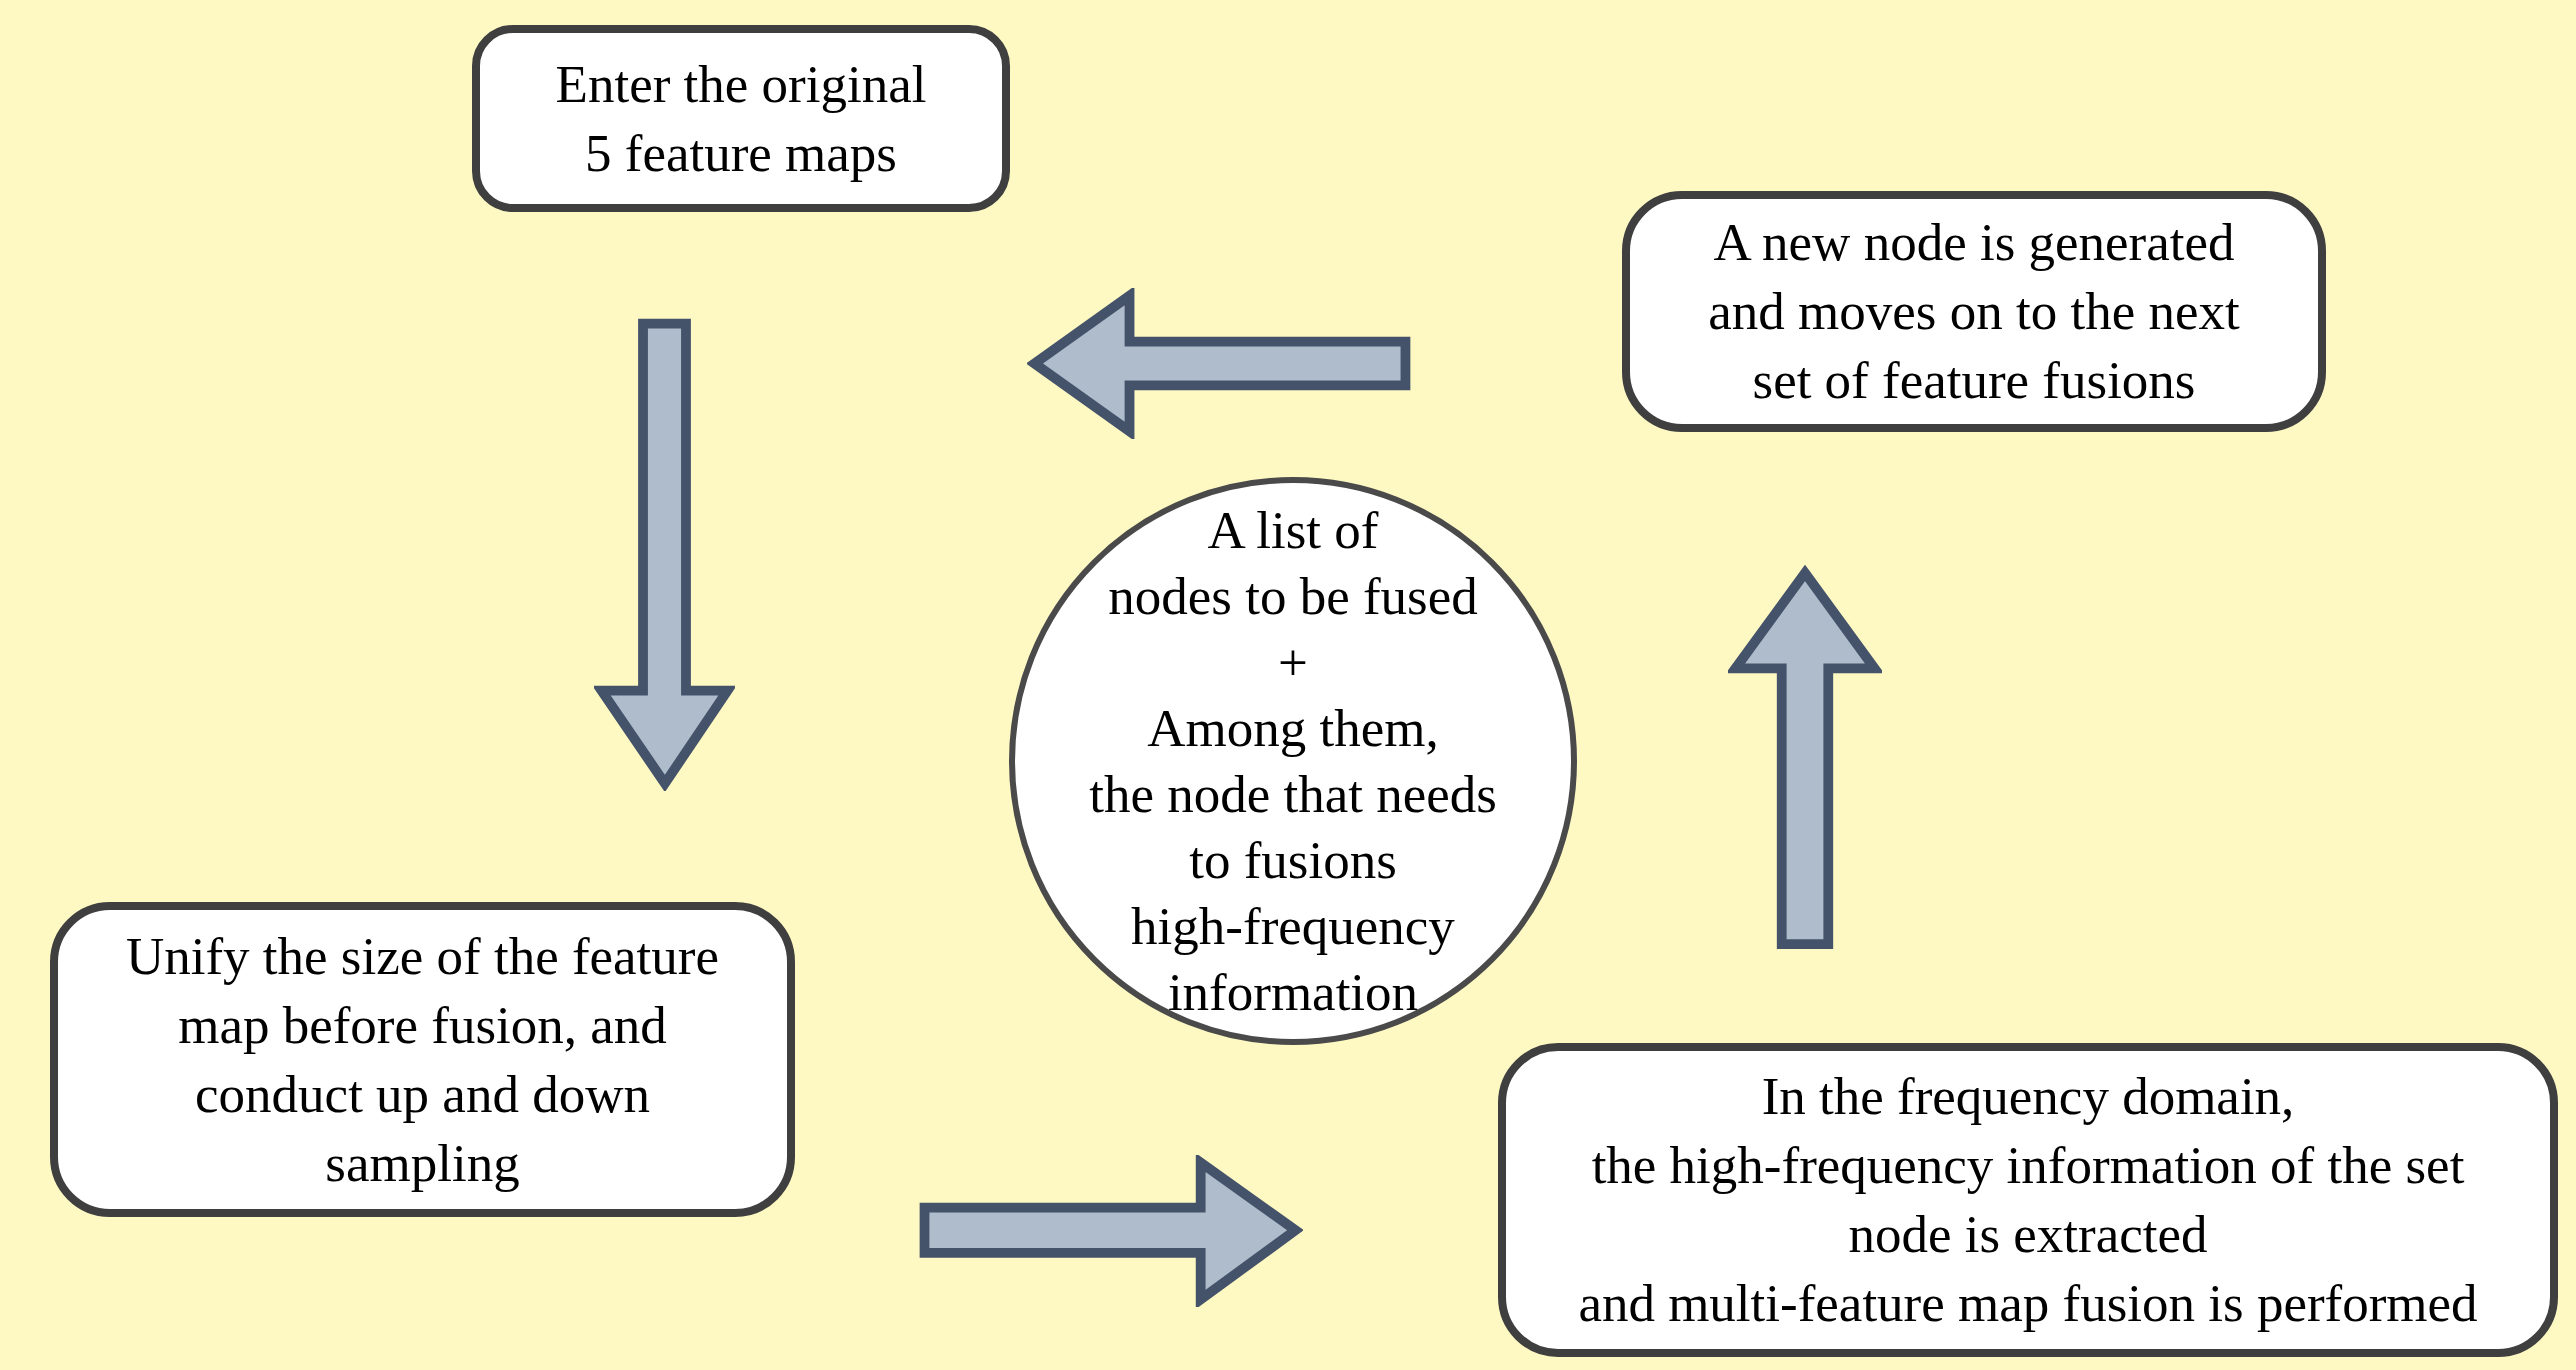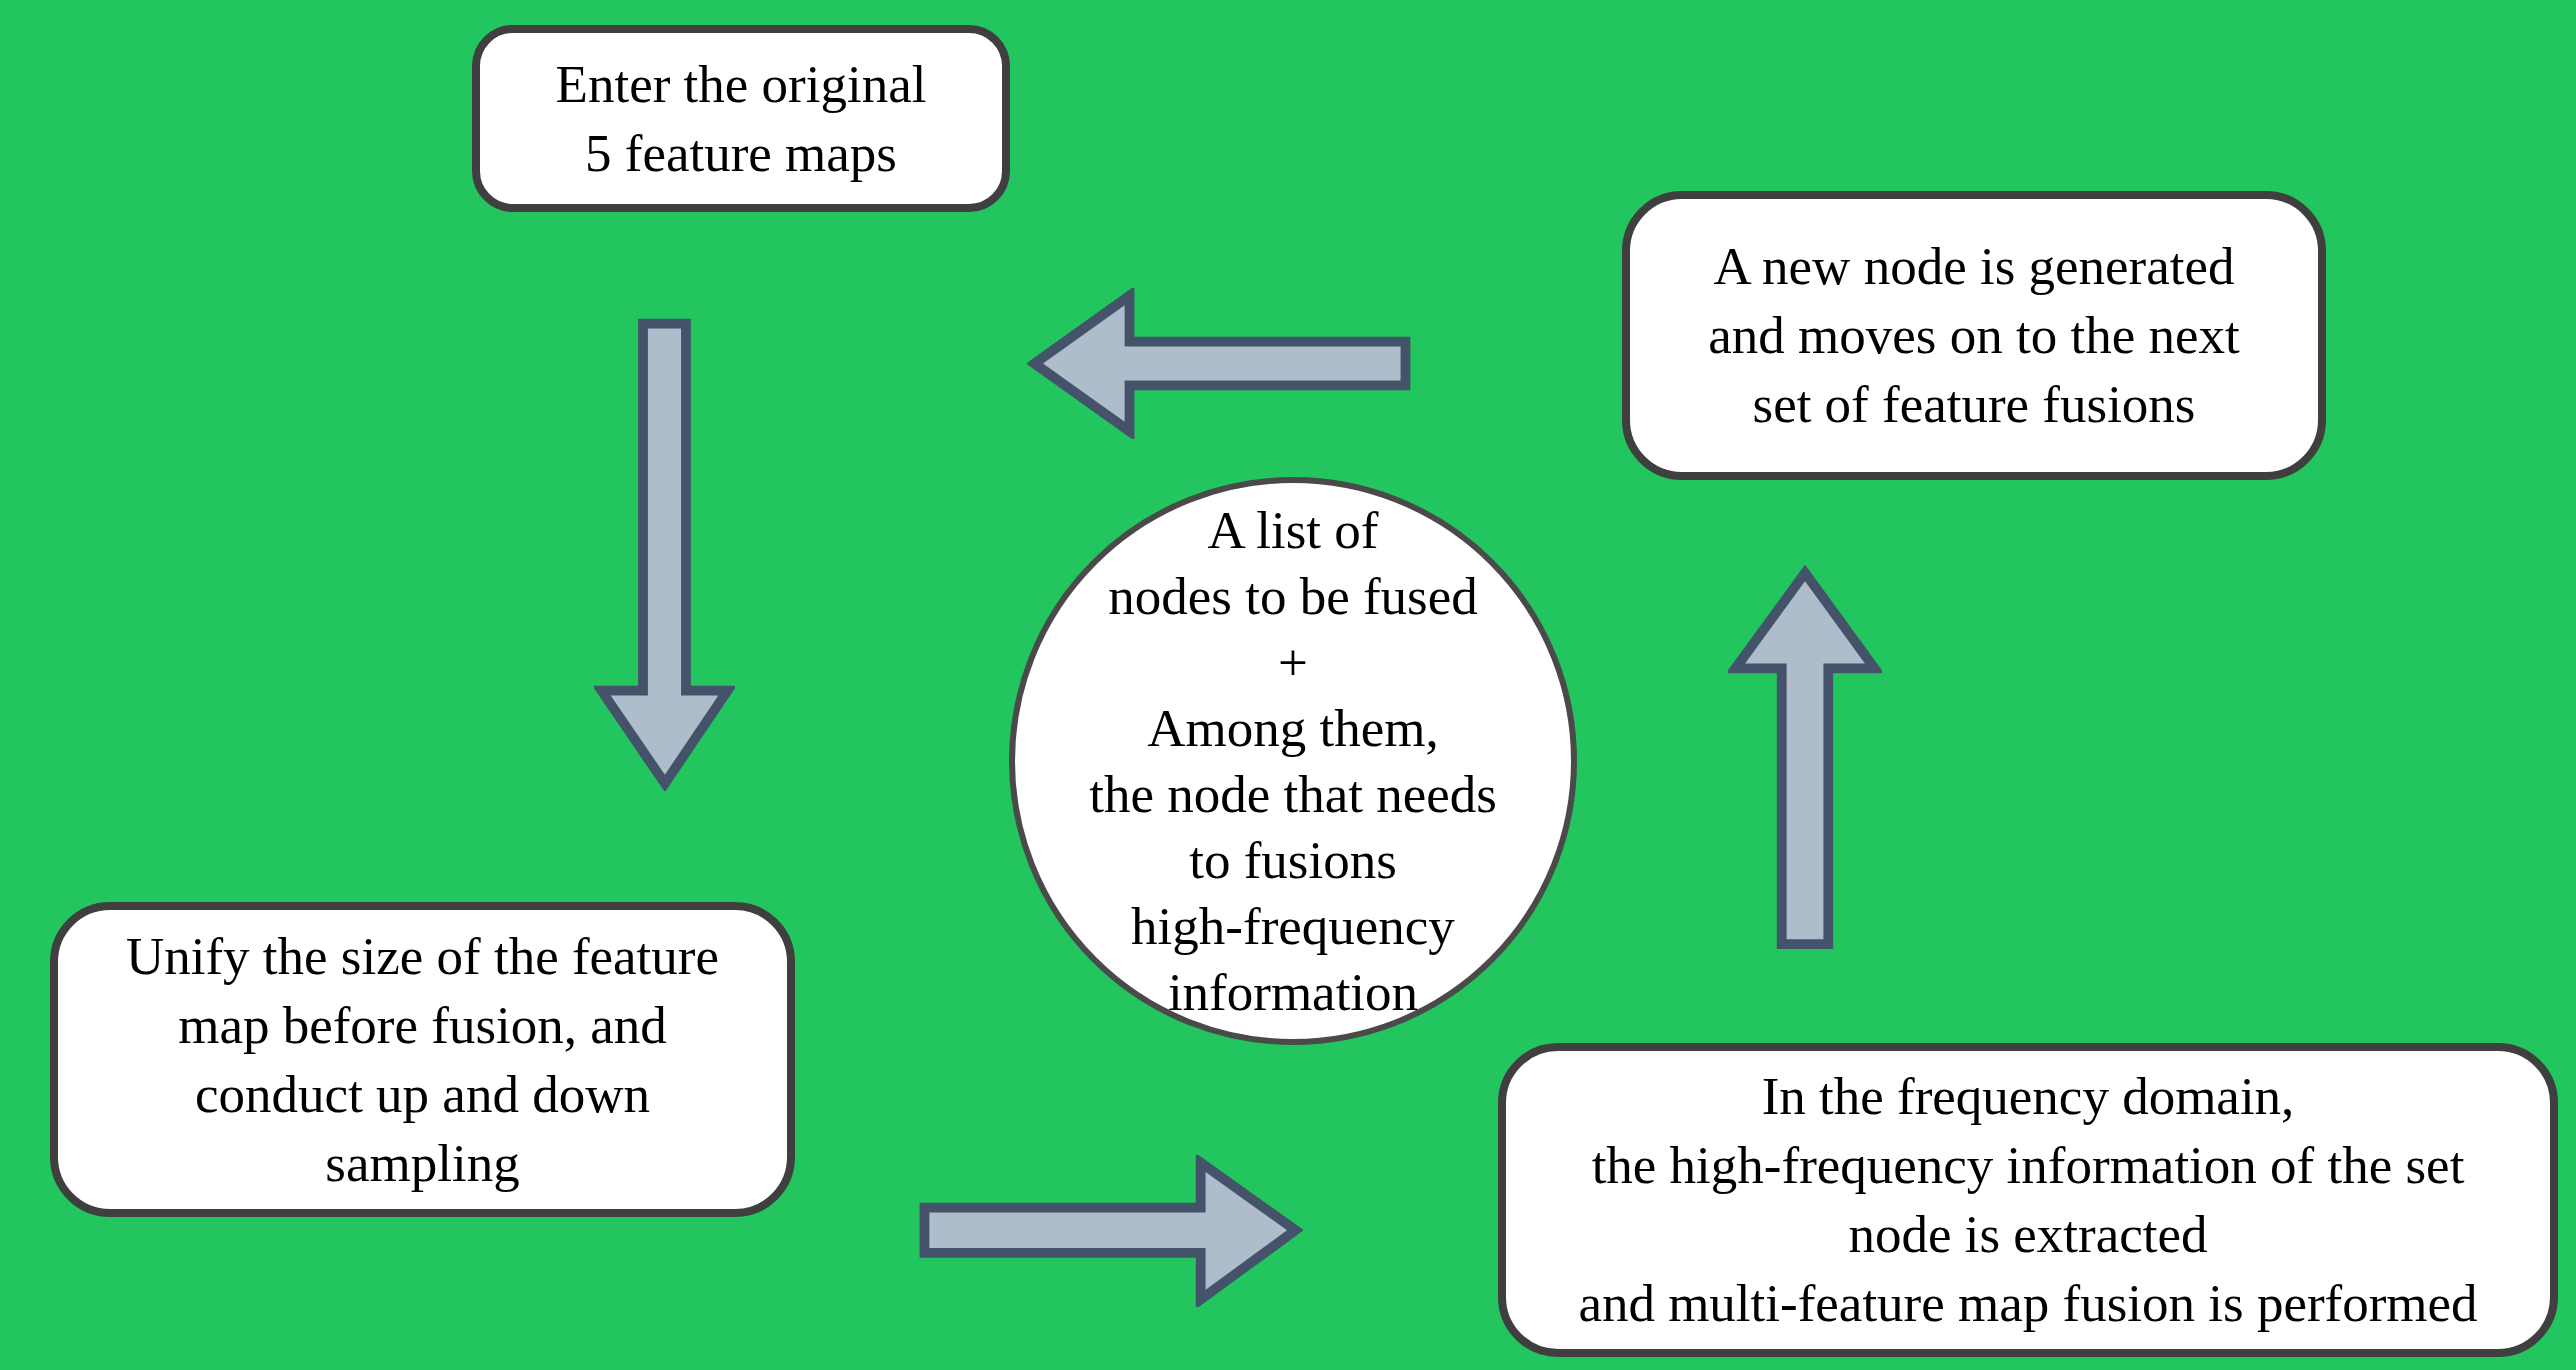--- a/index.html
+++ b/index.html
@@ -4,21 +4,21 @@
 <style>
   html, body {
     margin: 0;
     padding: 0;
     background: #ffffff;
   }
   .stage {
     position: relative;
     width: 2576px;
     height: 1371px;
-    background: #22c55e;
+    background: #fef9c3;
     font-family: "Liberation Serif", "DejaVu Serif", serif;
     color: #000000;
     overflow: hidden;
   }
   .node {
     position: absolute;
     box-sizing: border-box;
     background: #ffffff;
     display: flex;
     align-items: center;
@@ -28,21 +28,21 @@
   .box {
     border: 8.3px solid #3f3f3f;
   }
   .node-text {
     white-space: pre-line;
     font-size: 53px;
     line-height: 69px;
   }
   
   .box-enter      { left: 472px;  top: 25px;   width: 538px;  height: 187px;  border-radius: 41px; }
-  .box-new-node   { left: 1622px; top: 191px;  width: 704px;  height: 289px;  border-radius: 60px; }
+  .box-new-node   { left: 1622px; top: 191px;  width: 704px;  height: 241px;  border-radius: 60px; }
   .box-unify      { left: 50px;   top: 902px; width: 745px;  height: 315px;  border-radius: 60px; }
   .box-frequency  { left: 1498px; top: 1043px; width: 1060px; height: 314px;  border-radius: 60px; }
   .circle-fusion  {
     left: 1009px; top: 477px; width: 568px; height: 568px;
     border: 6px solid #4a4a4a;
     border-radius: 50%;
   }
   .circle-fusion .node-text { font-size: 53px; line-height: 66px; }
   .arrow-svg { position: absolute; }
   .arrow-shape {

